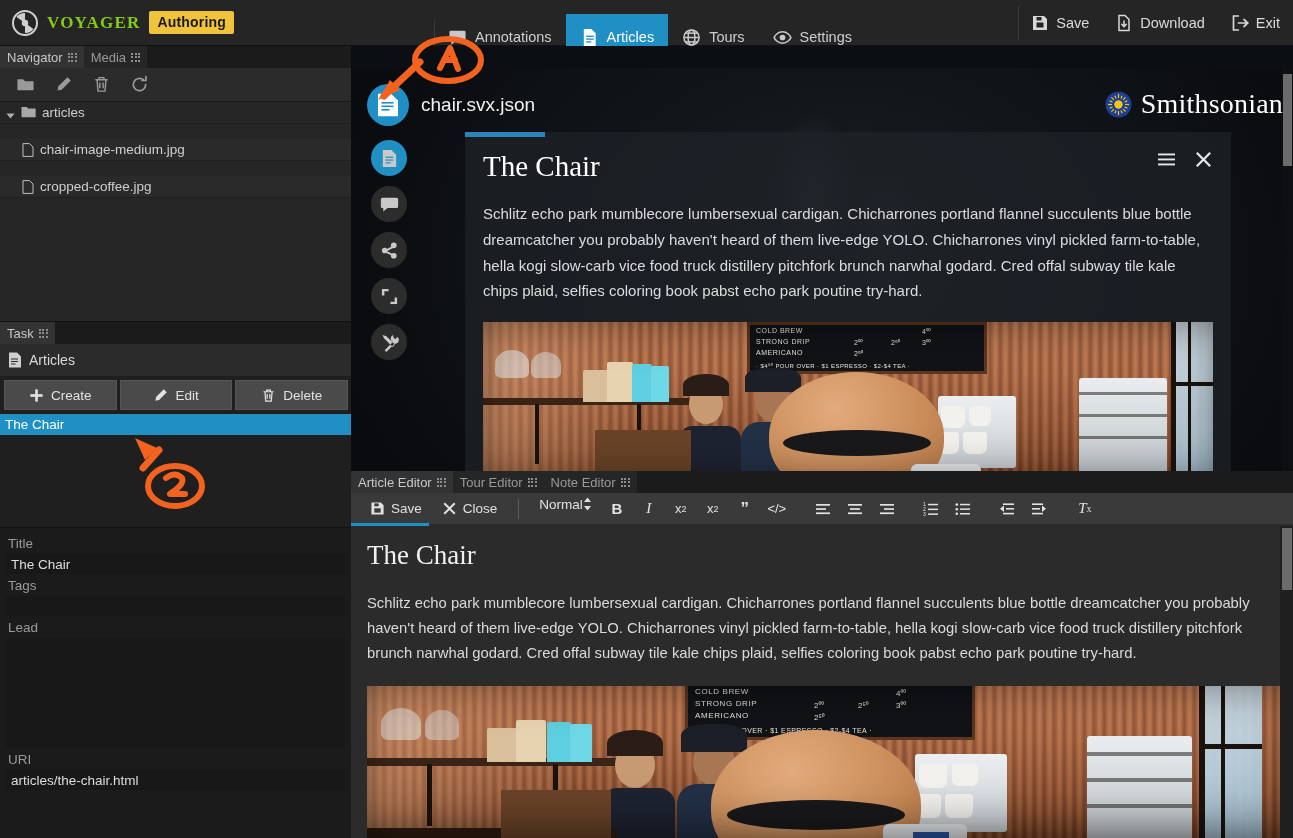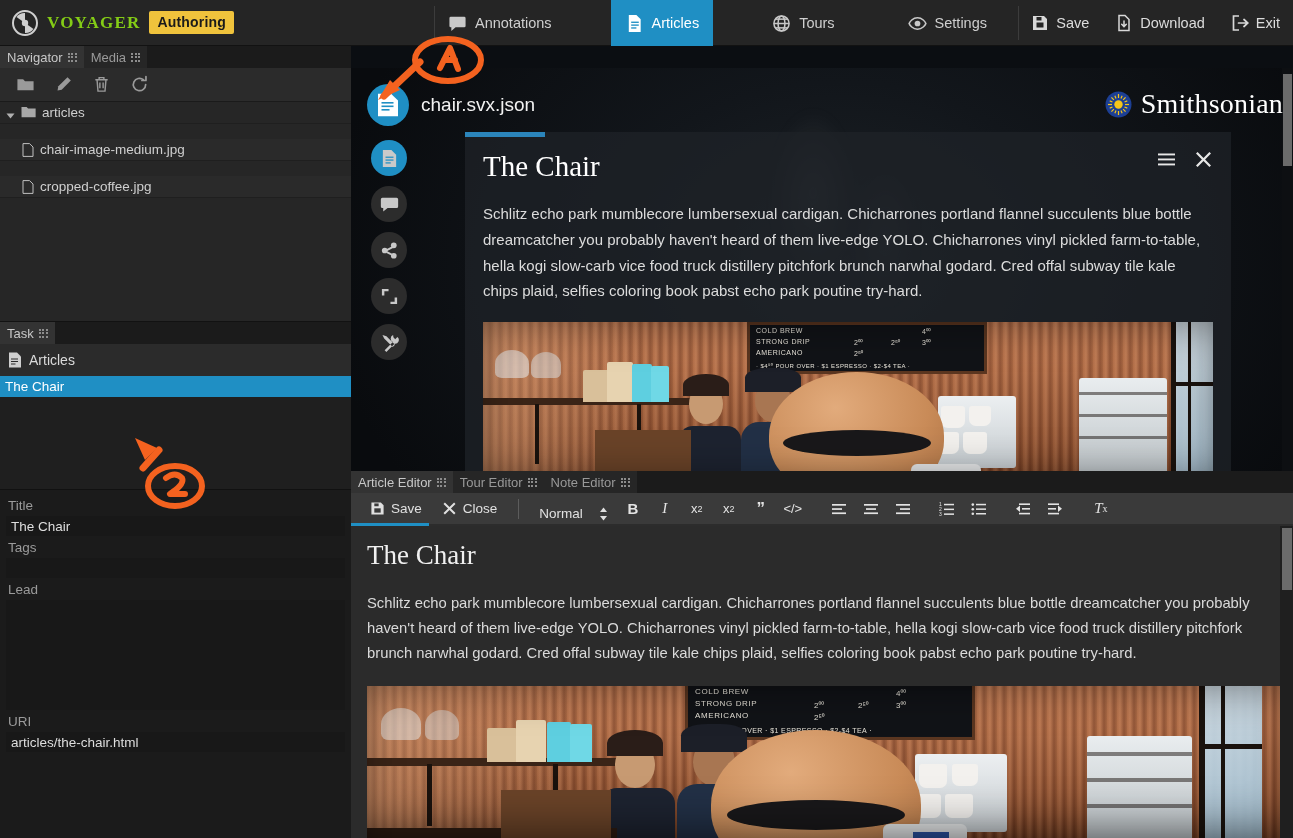--- a/index.html
+++ b/index.html
@@ -25,21 +25,21 @@
     font-family: "Liberation Serif", serif;
     font-weight: bold; font-size: 17px; letter-spacing: 1.2px;
     color: #84cc16;
   }
   .brand-badge {
     background: #f0c33c; color: #1a1a1a; font-weight: bold;
     font-size: 14px; padding: 3px 8px 4px; border-radius: 2px;
     letter-spacing: .2px;
   }
 
-  .tabstrip { position: absolute; left: 434px; top: 0; height: 46px; display: flex; gap: 45px; }
+  .tabstrip { position: absolute; left: 434px; top: 14px; height: 46px; display: flex; }
   .tabstrip::before {
     content: ""; position: absolute; left: 0; top: 6px; bottom: 6px; width: 1px;
     background: #3c3c3c;
   }
   .tab {
     display: flex; align-items: center; gap: 8px;
     padding: 0 14px; height: 46px; cursor: pointer;
     font-size: 14.5px; color: #cfcfcf;
   }
   .tab.active { background: #1f8fc4; color: #fff; }
@@ -200,21 +200,21 @@
     height: 33px; background: #3a3a3a; display: flex; align-items: center;
     padding-left: 10px; gap: 2px; border-bottom: 2px solid #2c2c2c; position: relative;
   }
   .ed-toolbar::after {
     content: ""; position: absolute; left: 0; bottom: -2px; width: 78px; height: 3px; background: #1f8fc4;
   }
   .ed-btn { display: flex; align-items: center; gap: 6px; padding: 0 9px; height: 29px; font-size: 13.5px; color: #e0e0e0; cursor: pointer; }
   .ed-btn svg { width: 15px; height: 15px; }
   .ed-sep { width: 1px; height: 20px; background: #5c5c5c; margin: 0 10px; }
   .ed-select {
-    display: flex; align-items: flex-end; gap: 16px; padding: 0 8px; height: 24px;
+    display: flex; align-items: flex-start; padding: 0 8px; height: 24px;
     font-size: 13.5px; color: #e0e0e0; cursor: pointer;
   }
   .ed-ic { width: 30px; height: 29px; display: flex; align-items: center; justify-content: center; cursor: pointer; color: #e3e3e3; font-size: 14px; }
   .ed-ic svg { width: 16px; height: 16px; fill: #e3e3e3; }
 
   .ed-body { position: absolute; left: 0; top: 55px; right: 0; bottom: 0; background: #2b2b2b; overflow: hidden; }
   .ed-content { padding: 14px 20px 0 16px; }
   .ed-h1 { font-family: "Liberation Serif", serif; font-size: 27px; color: #f0f0f0; font-weight: normal; margin-bottom: 20px; }
   .ed-p { font-size: 14.8px; line-height: 1.68; color: #dadada; }
 
@@ -434,20 +434,42 @@
         <svg viewBox="0 0 14 16" fill="#cfcfcf">
             <path d="M1 .6h8L13 4.4V15.4H1z"></path>
             <rect x="3" y="6.5" width="7" height="1" fill="#2b2b2b"></rect>
             <rect x="3" y="9" width="7" height="1" fill="#2b2b2b"></rect>
             <rect x="3" y="11.5" width="4.5" height="1" fill="#2b2b2b"></rect>
           </svg>
       </span>
       <span>Articles</span>
     </div>
 
+    <div class="btnrow">
+      <div class="tbtn">
+        <svg viewBox="0 0 16 16" fill="#e2e2e2">
+            <rect x="6.6" y="1.5" width="2.8" height="13"></rect>
+            <rect x="1.5" y="6.6" width="13" height="2.8"></rect>
+          </svg>
+        <span>Create</span>
+      </div>
+      <div class="tbtn">
+        <svg viewBox="0 0 16 16" fill="#e2e2e2">
+            <path d="M11.5 1.3l3.2 3.2-8.2 8.2-4 .8.8-4z"></path>
+          </svg>
+        <span>Edit</span>
+      </div>
+      <div class="tbtn">
+        <svg viewBox="0 0 16 16" fill="none" stroke="#e2e2e2" stroke-width="1.3">
+            <path d="M2.6 4h10.8M6 4V2.3h4V4M4.2 4l.8 10h6l.8-10"></path>
+            <path d="M6.6 6.4v5M9.4 6.4v5"></path>
+          </svg>
+        <span>Delete</span>
+      </div>
+    </div>
 
     <div class="artlist">
       <div class="art-item selected">
         <span>The Chair</span>
       </div>
       <div class="art-spacer"></div>
     </div>
 
     <div class="form">
       <div class="flabel">Title</div>

